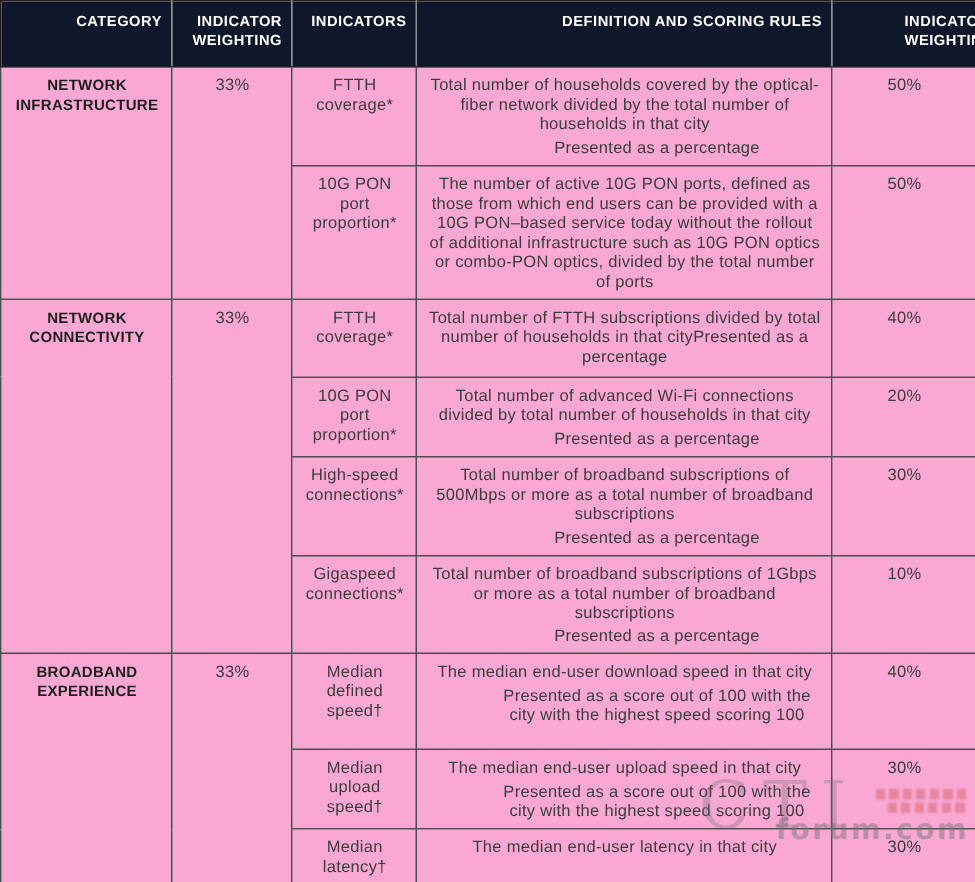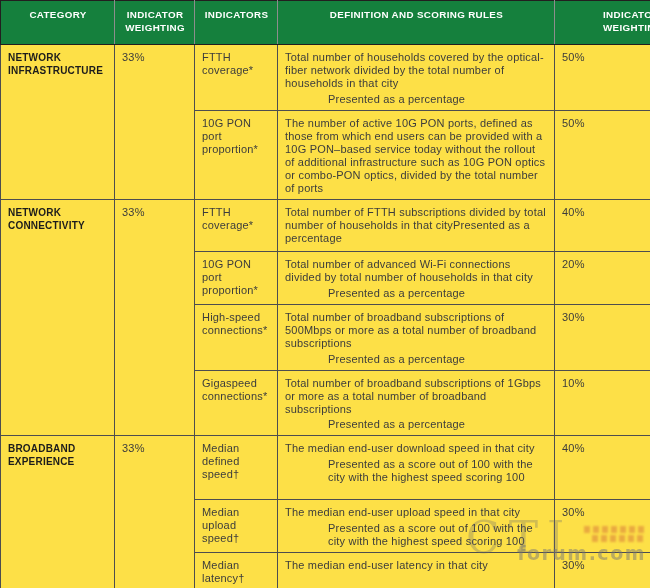--- a/index.html
+++ b/index.html
@@ -21,47 +21,47 @@
     height:14px;
     white-space:nowrap;
   }
   table.metrics {
     border-collapse:collapse;
     width:650px;
     table-layout:fixed;
   }
   col.c1{width:114px;} col.c2{width:80px;} col.c3{width:83px;} col.c4{width:277px;} col.c5{width:96px;}
   thead th {
-    background:#15803d;
+    background:#0f172a;
     color:#ffffff;
     font-size:9.8px;
     font-weight:bold;
-    text-align:center;
+    text-align:right;
     vertical-align:top;
     padding:8px 6px 6px 7px;
     height:44px;
     letter-spacing:0.35px;
     line-height:1.3;
     border-top:1px solid #221e1f;
     border-bottom:1px solid #221e1f;
     border-left:1px solid #8d8d8d;
     border-right:1px solid #8d8d8d;
   }
   thead th:first-child { border-left-color:#221e1f; }
   thead th:last-child  { border-right-color:#221e1f;padding-left:48px; }
   tbody td {
     border:1px solid #4d4d4f;
     vertical-align:top;
-    text-align:left;
+    text-align:center;
     font-size:11px;
     line-height:1.18;
     letter-spacing:0.2px;
     padding:6px 6px 4px 7px;
     color:#3c3c3c;
-    background:#fde047;
+    background:#f9a8d4;
   }
   td.cat {
     font-weight:bold;
     color:#1c1c1c;
     font-size:10px;
     letter-spacing:0.2px;
     line-height:1.3;
   }
   td.def .par + .par { margin-top:3px;margin-left:43px; }
   

